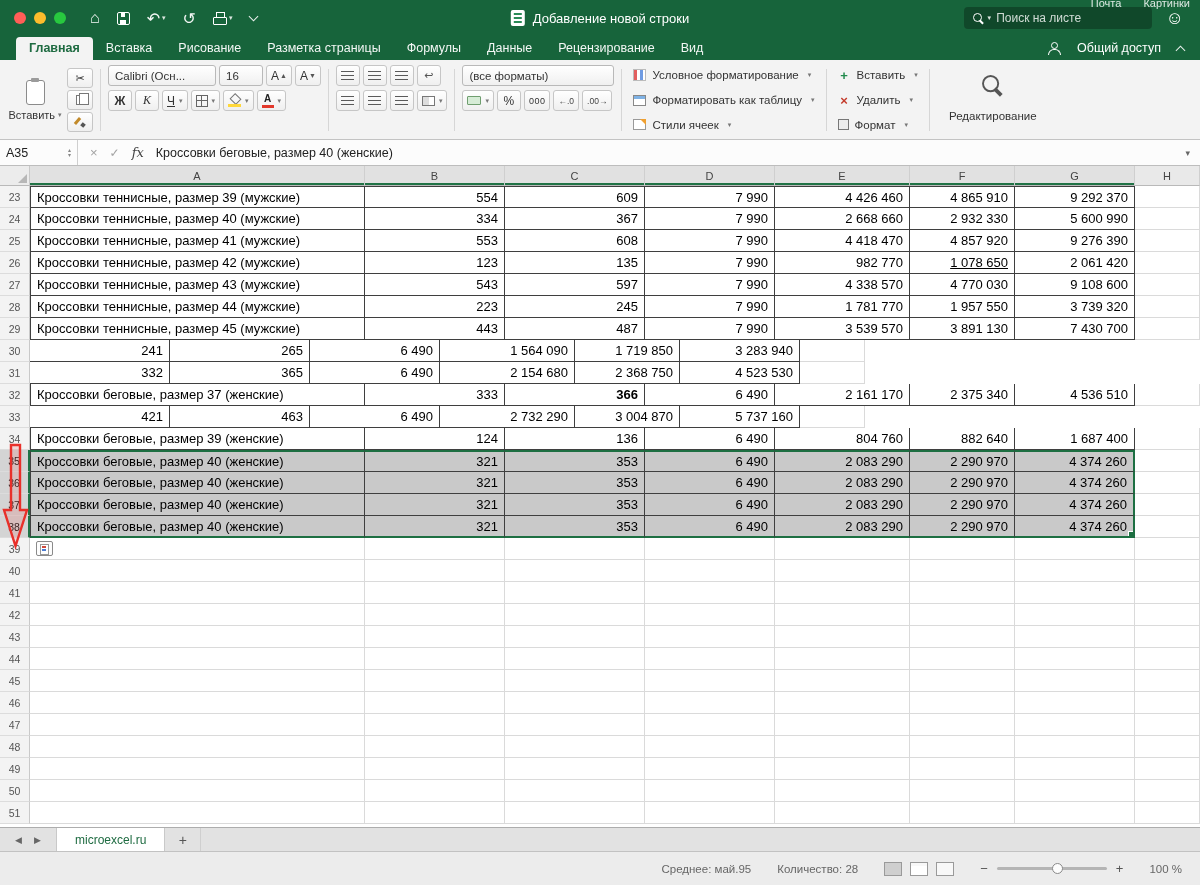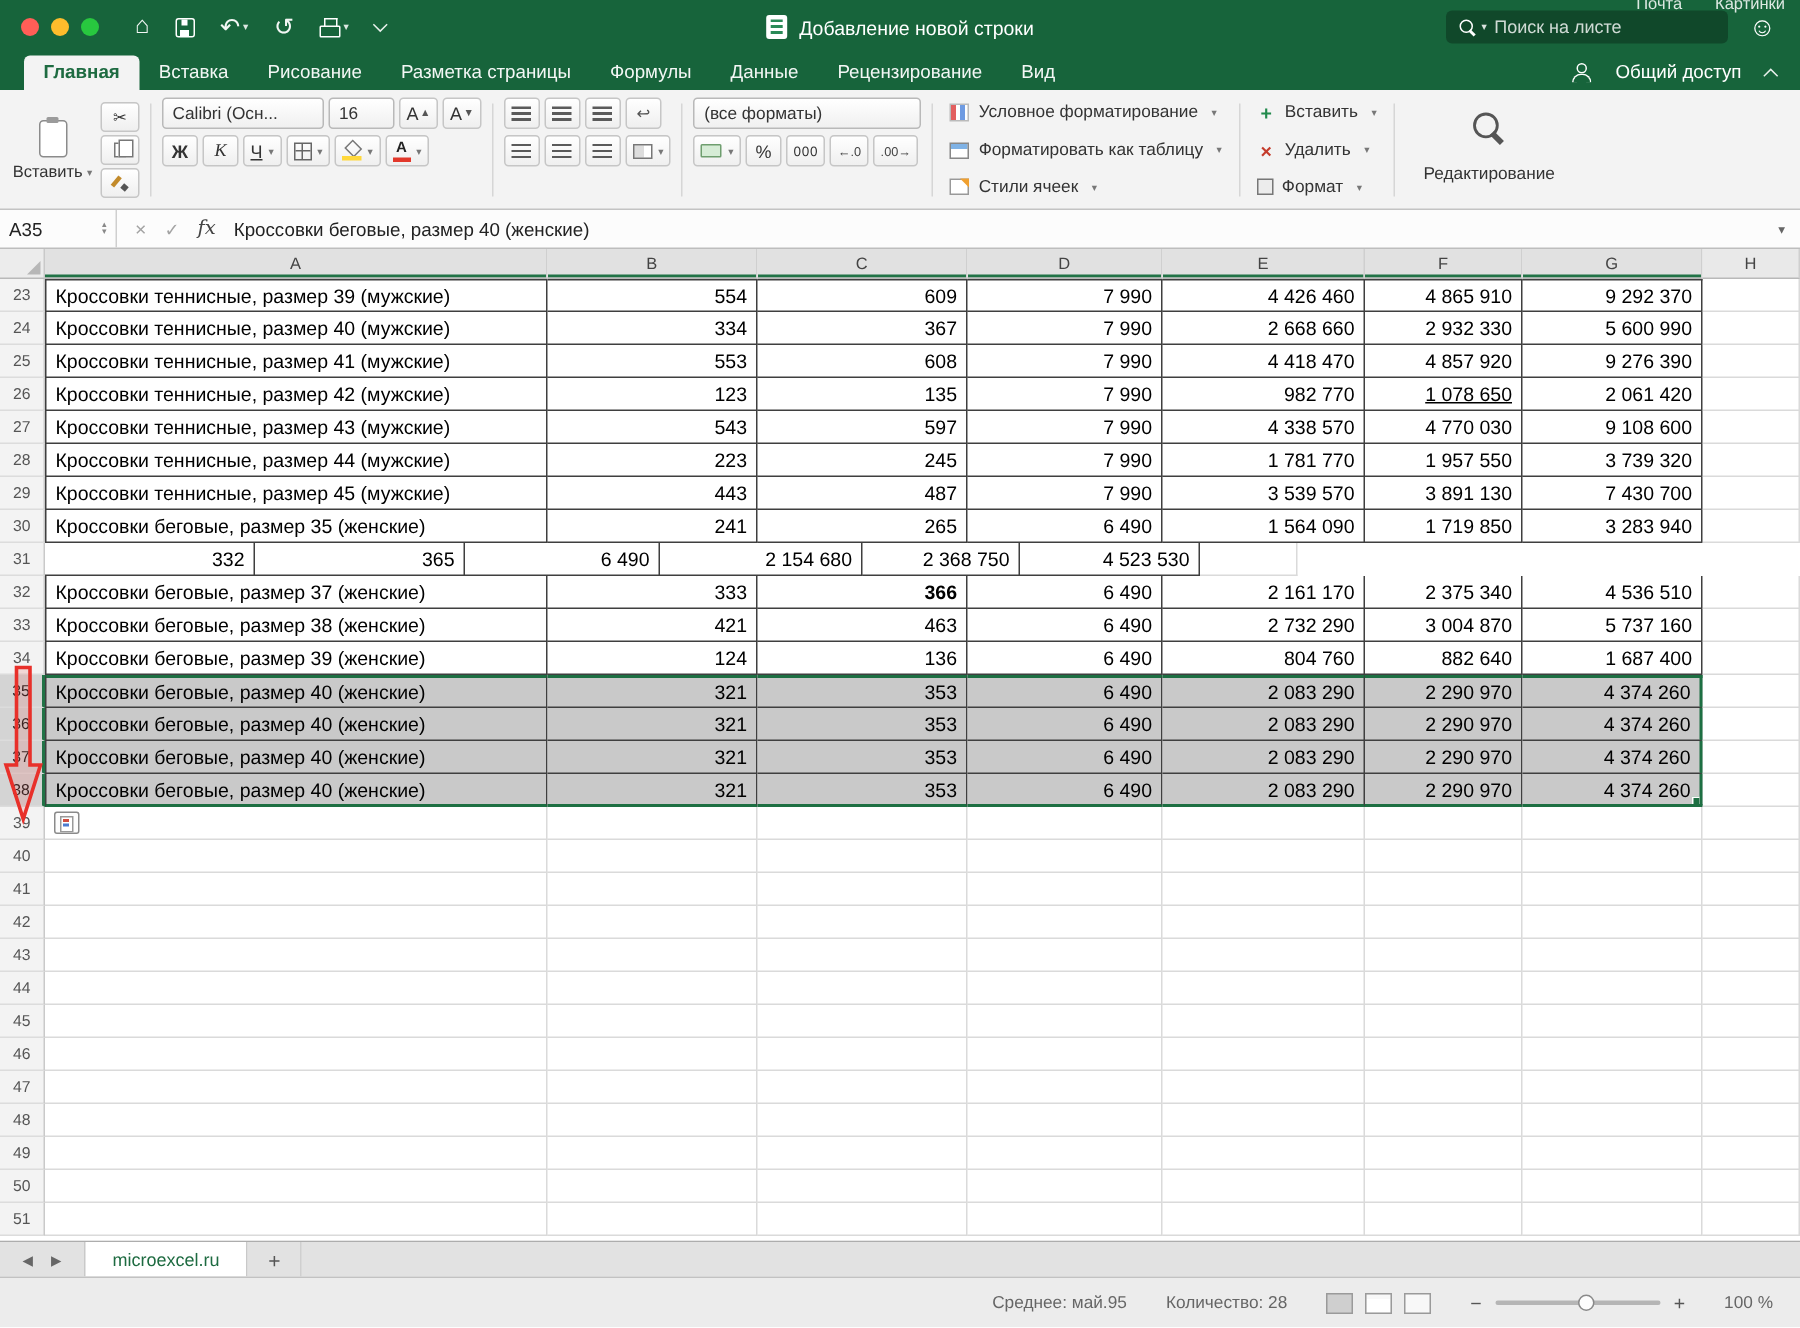--- a/index.html
+++ b/index.html
@@ -490,21 +490,20 @@
           <div class="cell tbl num" style="width: 140px;">443</div>
           <div class="cell tbl num" style="width: 140px;">487</div>
           <div class="cell tbl num" style="width: 130px;">7 990</div>
           <div class="cell tbl num" style="width: 135px;">3 539 570</div>
           <div class="cell tbl num" style="width: 105px;">3 891 130</div>
           <div class="cell tbl num" style="width: 120px;">7 430 700</div>
           <div class="cell" style="width: 65px;"></div>
         </div>
         <div class="grow">
           <div class="gut">30</div>
-          <div class="cell tbl ca" style="width: 335px;">Кроссовки беговые, размер 35 (женские)</div>
           <div class="cell tbl num" style="width: 140px;">241</div>
           <div class="cell tbl num" style="width: 140px;">265</div>
           <div class="cell tbl num" style="width: 130px;">6 490</div>
           <div class="cell tbl num" style="width: 135px;">1 564 090</div>
           <div class="cell tbl num" style="width: 105px;">1 719 850</div>
           <div class="cell tbl num" style="width: 120px;">3 283 940</div>
           <div class="cell" style="width: 65px;"></div>
         </div>
         <div class="grow">
           <div class="gut">31</div>
@@ -522,21 +521,20 @@
           <div class="cell tbl num" style="width: 140px;">333</div>
           <div class="cell tbl num" style="width: 140px; font-weight: bold;">366</div>
           <div class="cell tbl num" style="width: 130px;">6 490</div>
           <div class="cell tbl num" style="width: 135px;">2 161 170</div>
           <div class="cell tbl num" style="width: 105px;">2 375 340</div>
           <div class="cell tbl num" style="width: 120px;">4 536 510</div>
           <div class="cell" style="width: 65px;"></div>
         </div>
         <div class="grow">
           <div class="gut">33</div>
-          <div class="cell tbl ca" style="width: 335px;">Кроссовки беговые, размер 38 (женские)</div>
           <div class="cell tbl num" style="width: 140px;">421</div>
           <div class="cell tbl num" style="width: 140px;">463</div>
           <div class="cell tbl num" style="width: 130px;">6 490</div>
           <div class="cell tbl num" style="width: 135px;">2 732 290</div>
           <div class="cell tbl num" style="width: 105px;">3 004 870</div>
           <div class="cell tbl num" style="width: 120px;">5 737 160</div>
           <div class="cell" style="width: 65px;"></div>
         </div>
         <div class="grow">
           <div class="gut">34</div>

